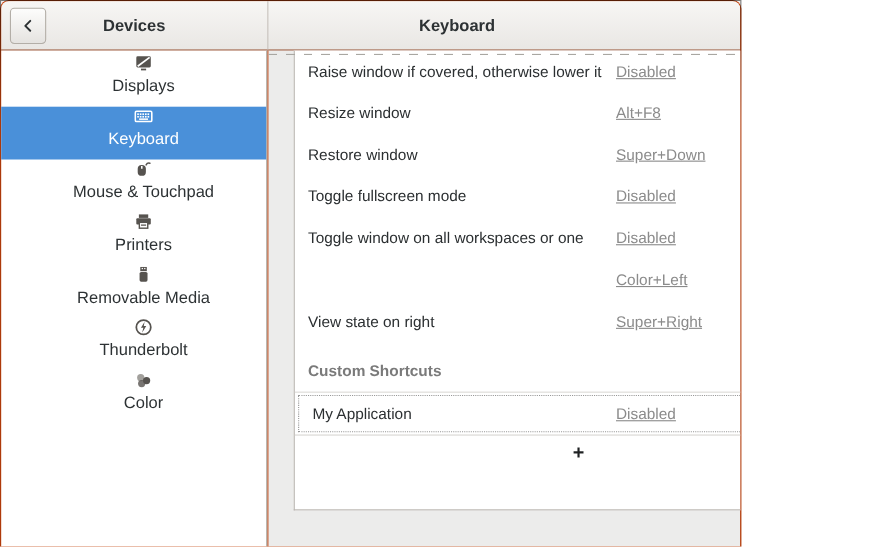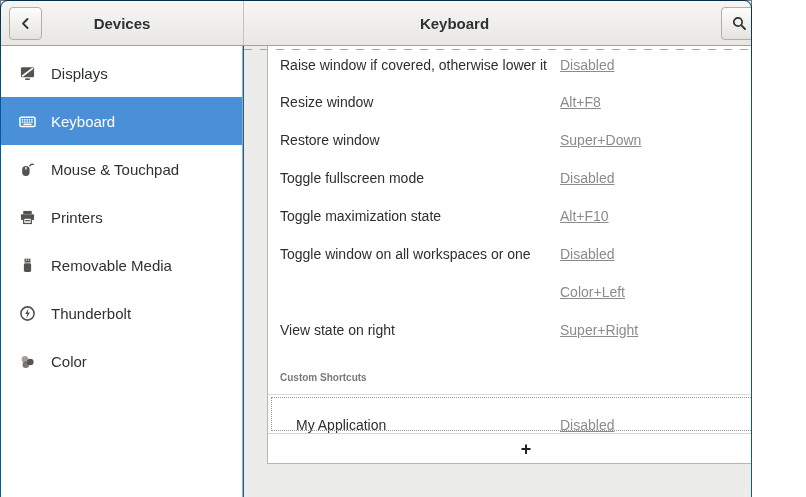--- a/index.html
+++ b/index.html
@@ -1,19 +1,19 @@
 <!DOCTYPE html>
 <html><head>
 <meta charset="utf-8">
 <style>
   * { margin:0; padding:0; box-sizing:border-box; }
   html,body { width:806px; height:497px; font-family:"Liberation Sans", sans-serif; }
   #window {
-    position:relative; width:752px; height:497px; overflow:hidden;
-    background:#0369a1; border-radius:8px 8px 0 0;
+    position:relative; width:674px; height:497px; overflow:hidden;
+    background:#c2410c; border-radius:8px 8px 0 0;
     border:1px solid;
     border-image:linear-gradient(to bottom, rgba(0,0,0,.55), rgba(0,0,0,.12) 22%, rgba(0,0,0,.10)) 1;
     border-bottom:none;
   }
   
   #headerbar {
     position:absolute; top:0; left:0; right:0; height:45px;
     background:linear-gradient(to bottom,#f7f6f4,#e9e7e4);
     border-bottom:1px solid #a5a09a;
   }
@@ -31,22 +31,22 @@
   #close-btn {
     position:absolute; top:0; height:44px; width:34px; display:flex; align-items:center; justify-content:center;
     font-size:15px; color:#34393b; cursor:pointer;
   }
   
   #sidebar {
     position:absolute; top:45px; left:0; bottom:0; width:242px;
     background:#ffffff; border-right:1px solid #aaa69f; padding-top:3px;
   }
   .side-item {
-    height:48px; display:flex; align-items:center; padding-left:18px; gap:15px;
-    color:#2d3234; font-size:15px; cursor:pointer;
+    height:48px; display:flex; align-items:center; padding-left:18px; gap:4px;
+    color:#2d3234; font-size:15px; cursor:pointer;flex-direction:column;
   }
   .side-item .sicon { width:17px; height:17px; color:#56534f; display:flex; }
   .side-item.selected { background:#4a90d9; color:#ffffff; }
   .side-item.selected .sicon { color:#ffffff; }
   .sicon svg { width:17px; height:17px; }
   
   #main { position:absolute; top:45px; left:243px; right:0; bottom:0; background:#ececeb; }
   #undershoot {
     position:absolute; top:3px; left:0; right:0; height:1px;
     background:repeating-linear-gradient(to right,#a9a7a2 0 8px, transparent 8px 16px);
@@ -54,24 +54,24 @@
   #panel {
     position:absolute; top:0; left:23px; width:518px; height:418px;
     background:#ffffff; border:1px solid #b9b5b0; border-top:none;
   }
   .srow { position:relative; height:38px; display:flex; align-items:center; padding-left:12px; }
   .srow:first-child { height:37px; }
   .rlabel { font-size:14px; color:#2b2f31; white-space:nowrap; }
   .rvalue { position:absolute; left:292px; font-size:14px; color:#8b8b8b; white-space:nowrap;text-decoration:underline; }
   #section-header {
     height:45px; display:flex; align-items:flex-end; padding:0 0 11px 12px;
-    font-size:10px; font-weight:bold; color:#7a7a7a;
+    font-size:14px; font-weight:bold; color:#7a7a7a;
   }
   #custom-frame { border-top:1px solid #dcdad6; }
-  #custom-row { position:relative; height:38px; display:flex; align-items:flex-end; padding-left:28px; cursor:pointer; }
+  #custom-row { position:relative; height:38px; display:flex; align-items:center; padding-left:16px; cursor:pointer; }
   #focus-ring { position:absolute; top:2px; bottom:2px; left:3px; right:3px; border:1px dotted #979797; pointer-events:none; }
   #add-row {
     height:32px; border-top:1px solid #d8d6d2; display:flex; align-items:center; justify-content:center;
     font-size:18px; font-weight:600; color:#1f2223; cursor:pointer;
   }
 </style>
 </head>
 <body>
 
 <div id="window">
@@ -215,24 +215,20 @@
       </div>
       <div class="srow">
         <span class="rlabel">Restore window</span>
         <span class="rvalue">Super+Down</span>
       </div>
       <div class="srow">
         <span class="rlabel">Toggle fullscreen mode</span>
         <span class="rvalue">Disabled</span>
       </div>
       <div class="srow">
-        <span class="rlabel">Toggle maximization state</span>
-        <span class="rvalue">Alt+F10</span>
-      </div>
-      <div class="srow">
         <span class="rlabel">Toggle window on all workspaces or one</span>
         <span class="rvalue">Disabled</span>
       </div>
       <div class="srow">
         <span class="rvalue">Color+Left</span>
       </div>
       <div class="srow">
         <span class="rlabel">View state on right</span>
         <span class="rvalue">Super+Right</span>
       </div>

